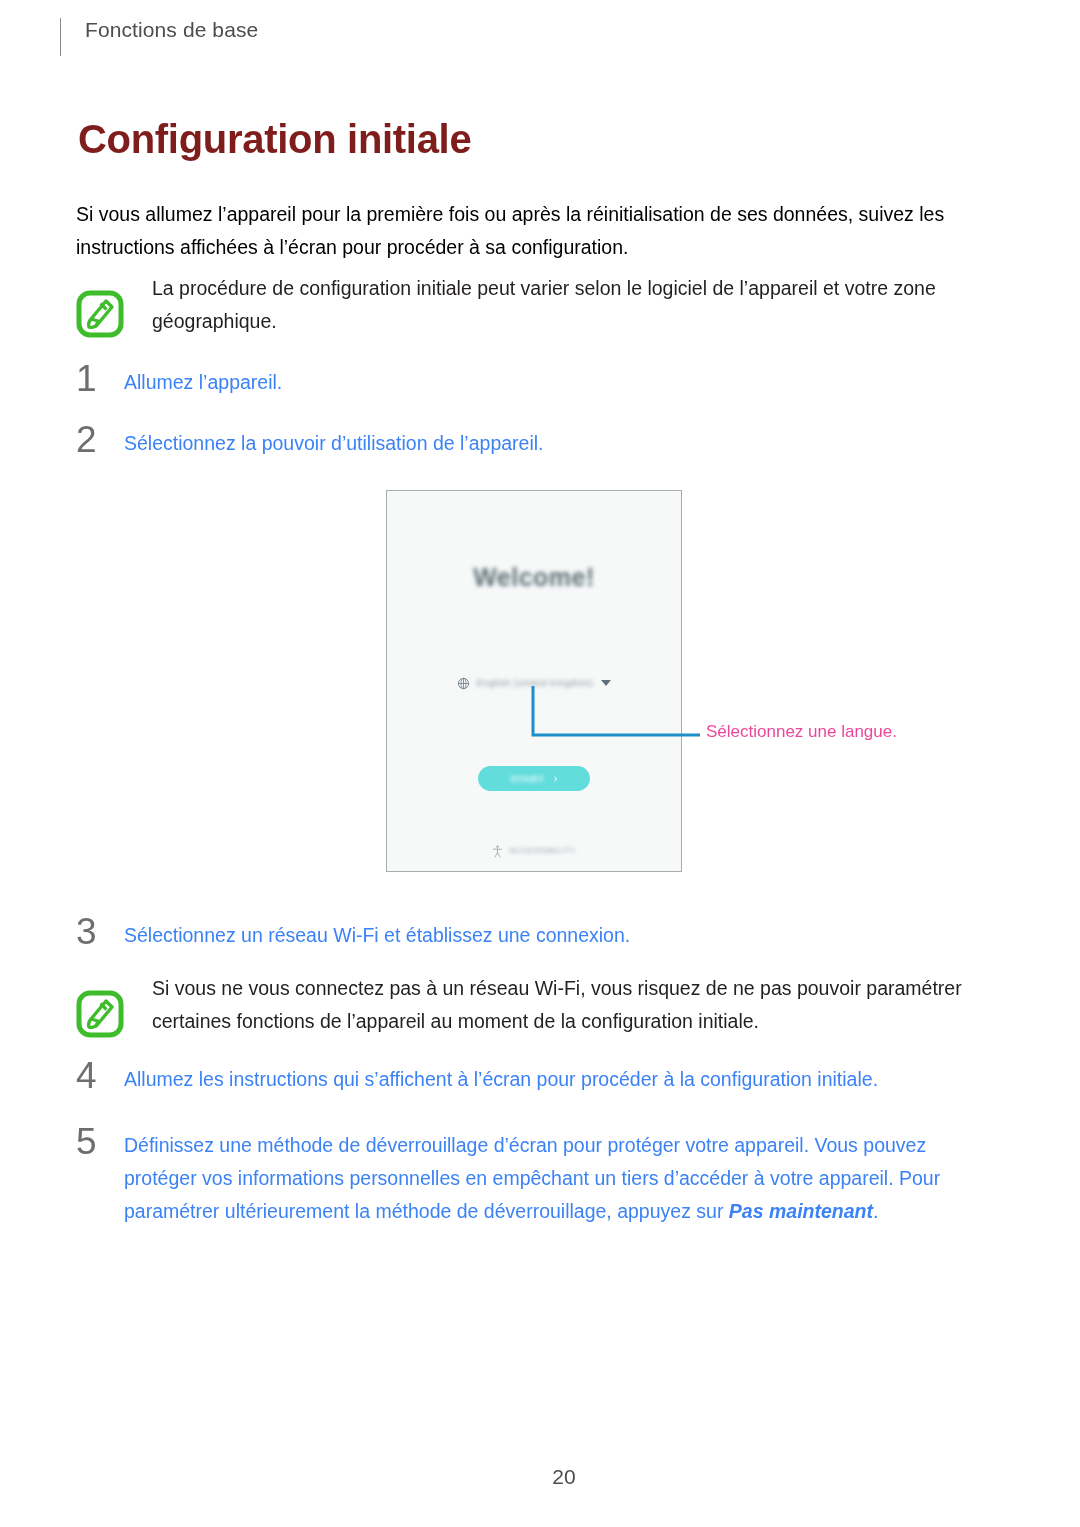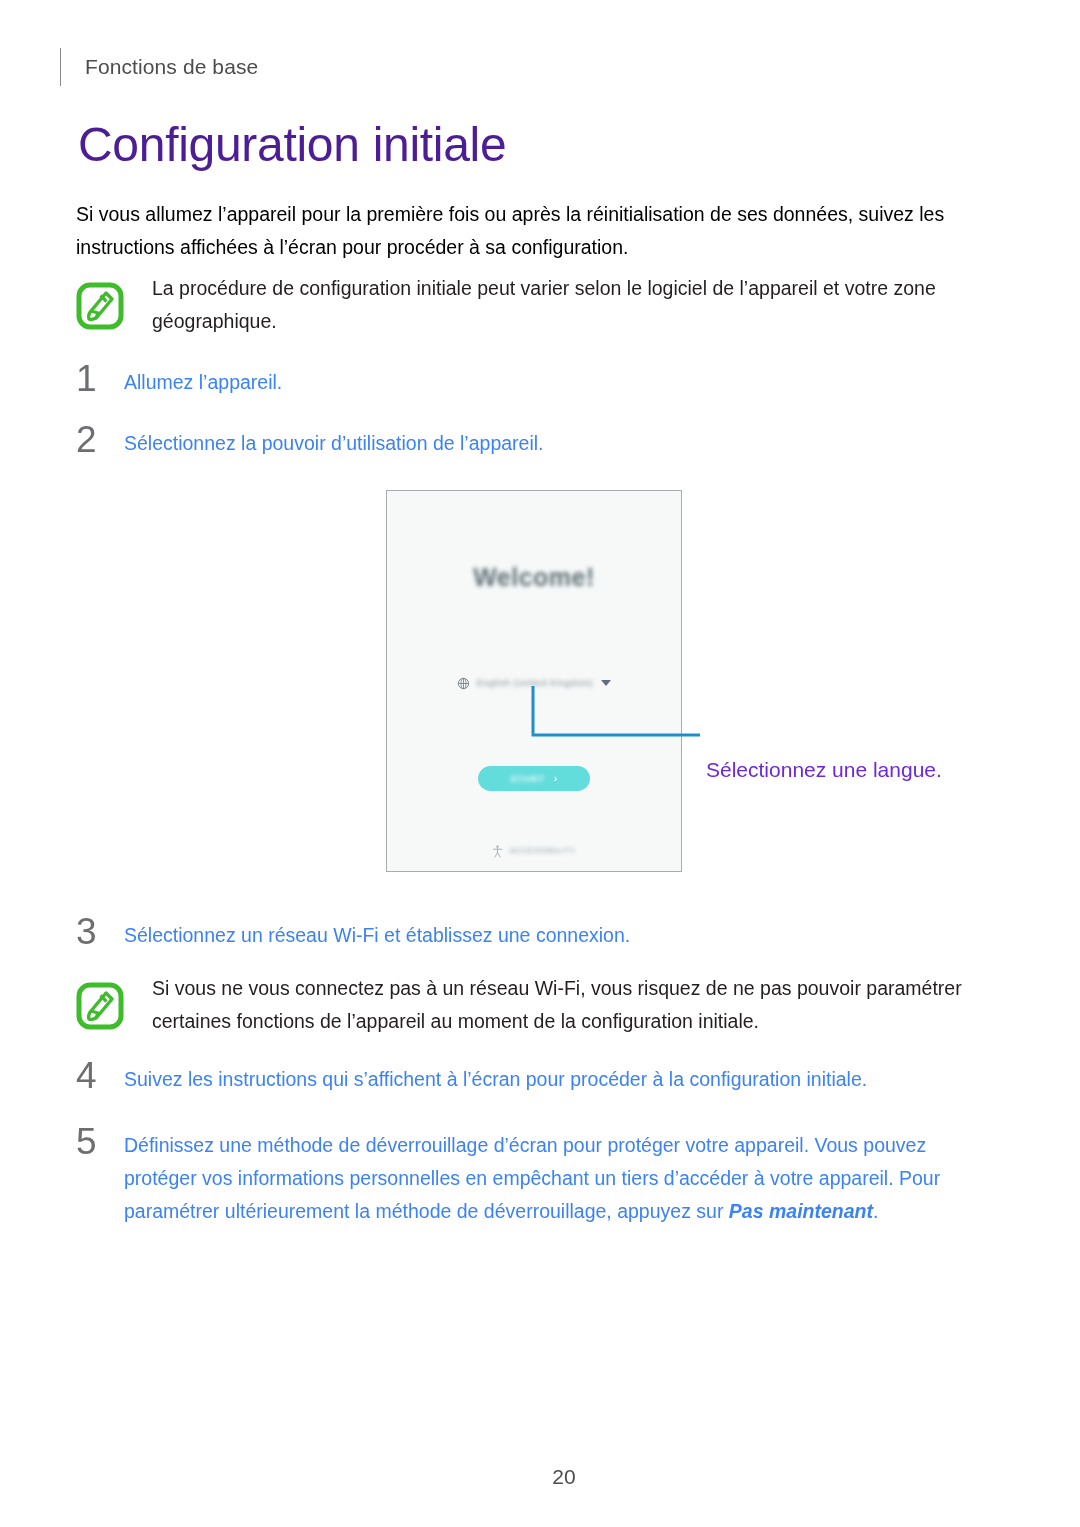--- a/index.html
+++ b/index.html
@@ -12,47 +12,47 @@
     height: 1527px;
     position: relative;
     font-family: "Liberation Sans", sans-serif;
     color: #231f20;
     overflow: hidden;
   }
 
   
   .page-header {
     position: absolute;
-    top: 48px;
+    top: 18px;
     left: 60px;
     display: flex;
-    align-items: center;
+    align-items: flex-start;
     height: 38px;
   }
   .header-rule {
     width: 1px;
     height: 38px;
     background: #8b8b8b;
     margin-right: 24px;
   }
   .header-text {
     font-size: 21px;
     color: #4d4d4d;
     letter-spacing: 0.1px;
     white-space: nowrap;
   }
 
   
   .chapter-title {
     position: absolute;
     top: 117px;
     left: 78px;
-    font-size: 48px;
-    font-weight: normal;
-    color: #4c1d95;
+    font-size: 40px;
+    font-weight: bold;
+    color: #7f1d1d;
     letter-spacing: -0.3px;
     white-space: nowrap;
   }
 
   
   .body-para {
     position: absolute;
     left: 76px;
     width: 916px;
     font-size: 19.5px;
@@ -60,21 +60,21 @@
     color: #000000;
     text-align: left;
   }
 
   
   .note-block {
     position: absolute;
     left: 76px;
     width: 916px;
     display: flex;
-    align-items: center;
+    align-items: flex-end;
   }
   .note-icon {
     width: 48px;
     height: 48px;
     flex: 0 0 48px;
     margin-top: 2px;
     margin-right: 28px;
   }
   .note-text {
     font-size: 19.5px;
@@ -225,23 +225,23 @@
     position: absolute;
     left: 0;
     top: 0;
     width: 1080px;
     height: 390px;
     pointer-events: none;
   }
   .callout-label {
     position: absolute;
     left: 706px;
-    top: 758px;
-    font-size: 21px;
-    color: #6d28d9;
+    top: 722px;
+    font-size: 17px;
+    color: #ec4899;
     white-space: nowrap;
   }
 
   
   .page-number {
     position: absolute;
     left: 0;
     right: 0;
     top: 1465px;
     text-align: center;
@@ -341,21 +341,21 @@
       <path d="M30 11 L36 17 L21 35 C19 37 15 38 13 37 C12 35 13 31 15 29 Z" fill="none" stroke="#3fbc2b" stroke-width="3.4" stroke-linejoin="round"></path>
       <path d="M24.5 13.5 L30.5 19.5" fill="none" stroke="#3fbc2b" stroke-width="3.2"></path>
       <path d="M15 29 L22 31 L19.5 37" fill="none" stroke="#3fbc2b" stroke-width="3.2" stroke-linejoin="round"></path>
     </svg>
   </span>
   <span class="note-text">Si vous ne vous connectez pas à un réseau Wi-Fi, vous risquez de ne pas pouvoir paramétrer certaines fonctions de l’appareil au moment de la configuration initiale.</span>
 </div>
 
 <div class="step" style="top:1063px;">
   <span class="step-num">4</span>
-  <span class="step-text">Suivez les instructions qui s’affichent à l’écran pour procéder à la configuration initiale.</span>
+  <span class="step-text">Allumez les instructions qui s’affichent à l’écran pour procéder à la configuration initiale.</span>
 </div>
 
 <div class="step" style="top:1129px;">
   <span class="step-num">5</span>
   <span class="step-text"><span>Définissez une méthode de déverrouillage d’écran pour protéger votre appareil. Vous pouvez protéger vos informations personnelles en empêchant un tiers d’accéder à votre appareil. Pour paramétrer ultérieurement la méthode de déverrouillage, appuyez sur </span><b>Pas maintenant</b><span>.</span></span>
 </div>
 
 <div class="page-number">20</div>
 
 </body></html>

